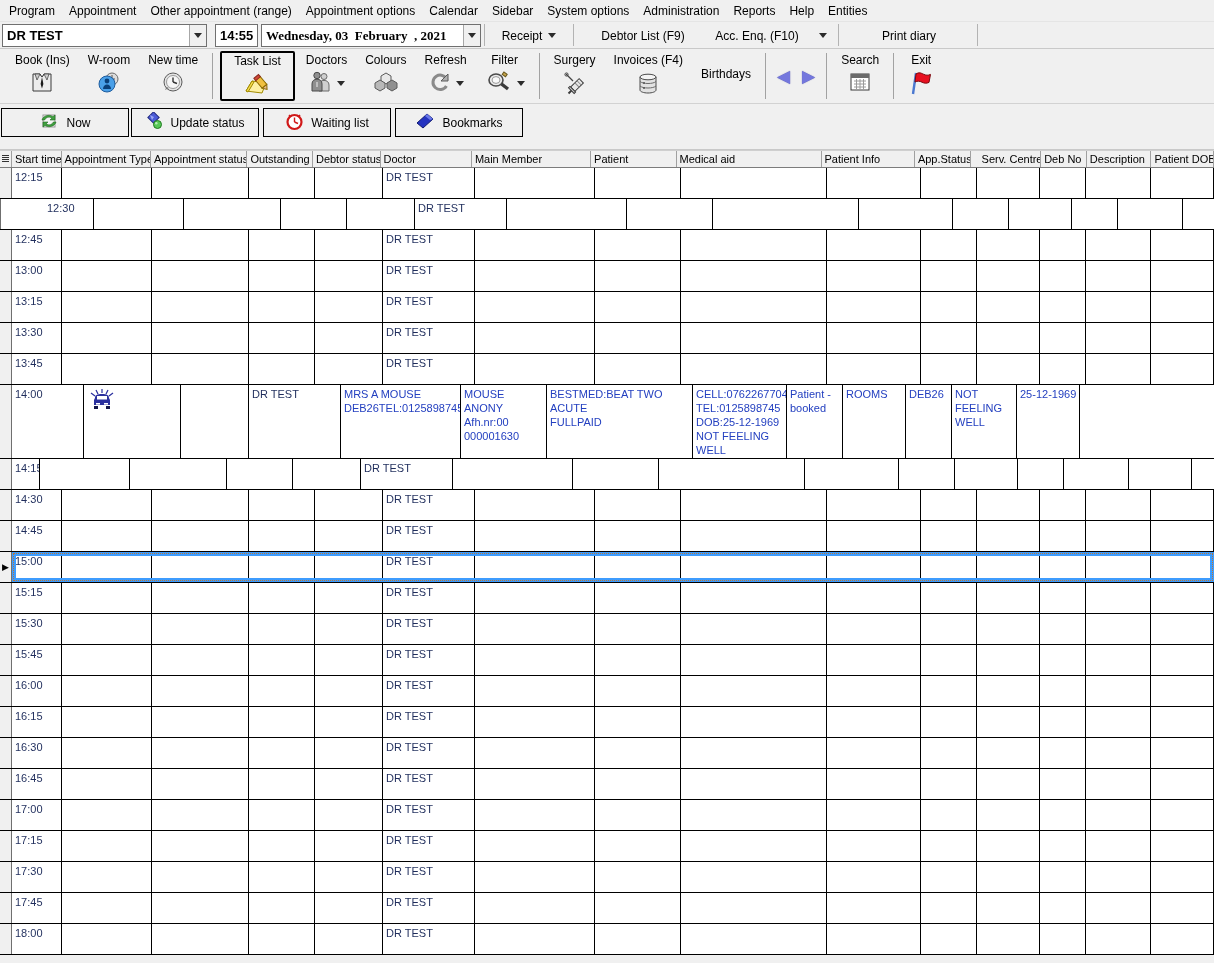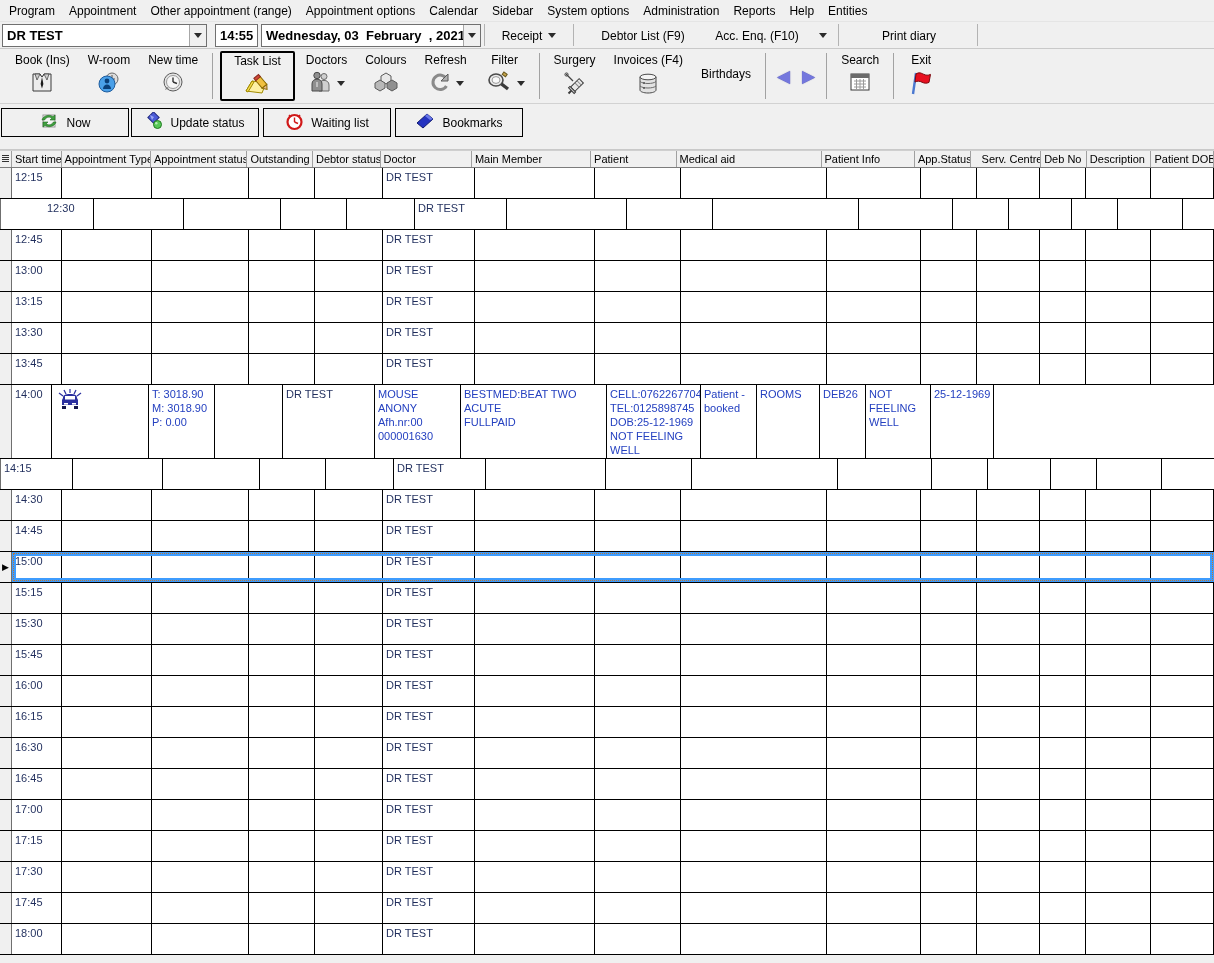--- a/index.html
+++ b/index.html
@@ -88,21 +88,21 @@
     </nav>
 
   <div class="controlbar">
     <div class="combo" style="left:2px; width:205px;">
       <span class="txt">DR TEST</span>
       <span class="combo-btn">
           <span class="tri"></span>
         </span>
     </div>
     <div class="timebox">14:55</div>
-    <div class="combo" style="left:261px; width:220px;">
+    <div class="combo" style="left:261px; width:220px;font-family:Liberation Serif, serif;">
       <span class="txt">Wednesday, 03  February  , 2021</span>
       <span class="combo-btn">
           <span class="tri"></span>
         </span>
     </div>
     <div class="vsep" style="left:484px;"></div>
     <div class="flat" style="left:490px; width:78px;">
       <span>Receipt</span>
       <span class="tri"></span>
     </div>
@@ -492,42 +492,41 @@
           <div class="d-cell" style="width: 56px;"></div>
           <div class="d-cell" style="width: 63px;"></div>
           <div class="d-cell" style="width: 46px;"></div>
           <div class="d-cell" style="width: 65px;"></div>
           <div class="d-cell" style="width: 63px;"></div>
         </div>
       </div>
       <div class="d-row">
         <div class="d-gutter"></div>
         <div class="d-cells">
-          <div class="d-cell navy" style="width: 40px;">14:00</div>
+          <div class="d-cell navy" style="width: 72px;">14:00</div>
           <div class="d-cell" style="width: 97px;"><span class="status-icon"><svg width="30" height="26" viewBox="0 0 30 26">
                 <g stroke="#2a2f9e" stroke-width="1.2">
                   <line x1="15" y1="1" x2="15" y2="5"></line>
                   <line x1="9" y1="2" x2="11" y2="6"></line>
                   <line x1="21" y1="2" x2="19" y2="6"></line>
                   <line x1="4" y1="5" x2="8" y2="8"></line>
                   <line x1="26" y1="5" x2="22" y2="8"></line>
                 </g>
                 <path d="M8 10c0-3 2-4 7-4s7 1 7 4l1 2v5H7v-5z" fill="#2a2f9e"></path>
                 <rect x="10" y="8" width="10" height="3.5" fill="#fff"></rect>
                 <rect x="7" y="14" width="16" height="3" fill="#2a2f9e"></rect>
                 <rect x="9" y="15" width="4" height="1.6" fill="#fff"></rect>
                 <rect x="17" y="15" width="4" height="1.6" fill="#fff"></rect>
                 <rect x="7" y="18" width="4" height="3" fill="#14164a"></rect>
                 <rect x="19" y="18" width="4" height="3" fill="#14164a"></rect>
               </svg></span></div>
-          <div class="d-cell" style="width: 66px;">T: 3018.90
-M: 3018.90
-P: 0.00</div>
-          <div class="d-cell" style="width: 68px;"></div>
-          <div class="d-cell navy" style="width: 92px;">DR TEST</div>
+          <div class="d-cell" style="width: 68px;"></div>
+          <div class="d-cell navy" style="width: 92px;">DR TEST</div>
+          <div class="d-cell" style="width: 120px;">MRS A MOUSE
+DEB26TEL:0125898745</div>
           <div class="d-cell" style="width: 86px;">MOUSE ANONY
 Afh.nr:00
 000001630</div>
           <div class="d-cell" style="width: 146px;">BESTMED:BEAT TWO ACUTE
 FULLPAID</div>
           <div class="d-cell" style="width: 94px;">CELL:0762267704
 TEL:0125898745
 DOB:25-12-1969
 NOT FEELING
 WELL</div>
@@ -537,21 +536,21 @@
           <div class="d-cell" style="width: 46px;">DEB26</div>
           <div class="d-cell" style="width: 65px;">NOT
 FEELING
 WELL</div>
           <div class="d-cell" style="width: 63px;">25-12-1969</div>
         </div>
       </div>
       <div class="d-row">
         <div class="d-gutter"></div>
         <div class="d-cells">
-          <div class="d-cell navy" style="width: 72px;">14:15</div>
+          <div class="d-cell navy" style="width: 28px;">14:15</div>
           <div class="d-cell navy" style="width: 90px;"></div>
           <div class="d-cell" style="width: 97px;"></div>
           <div class="d-cell" style="width: 66px;"></div>
           <div class="d-cell" style="width: 68px;"></div>
           <div class="d-cell navy" style="width: 92px;">DR TEST</div>
           <div class="d-cell" style="width: 120px;"></div>
           <div class="d-cell" style="width: 86px;"></div>
           <div class="d-cell" style="width: 146px;"></div>
           <div class="d-cell" style="width: 94px;"></div>
           <div class="d-cell" style="width: 56px;"></div>

